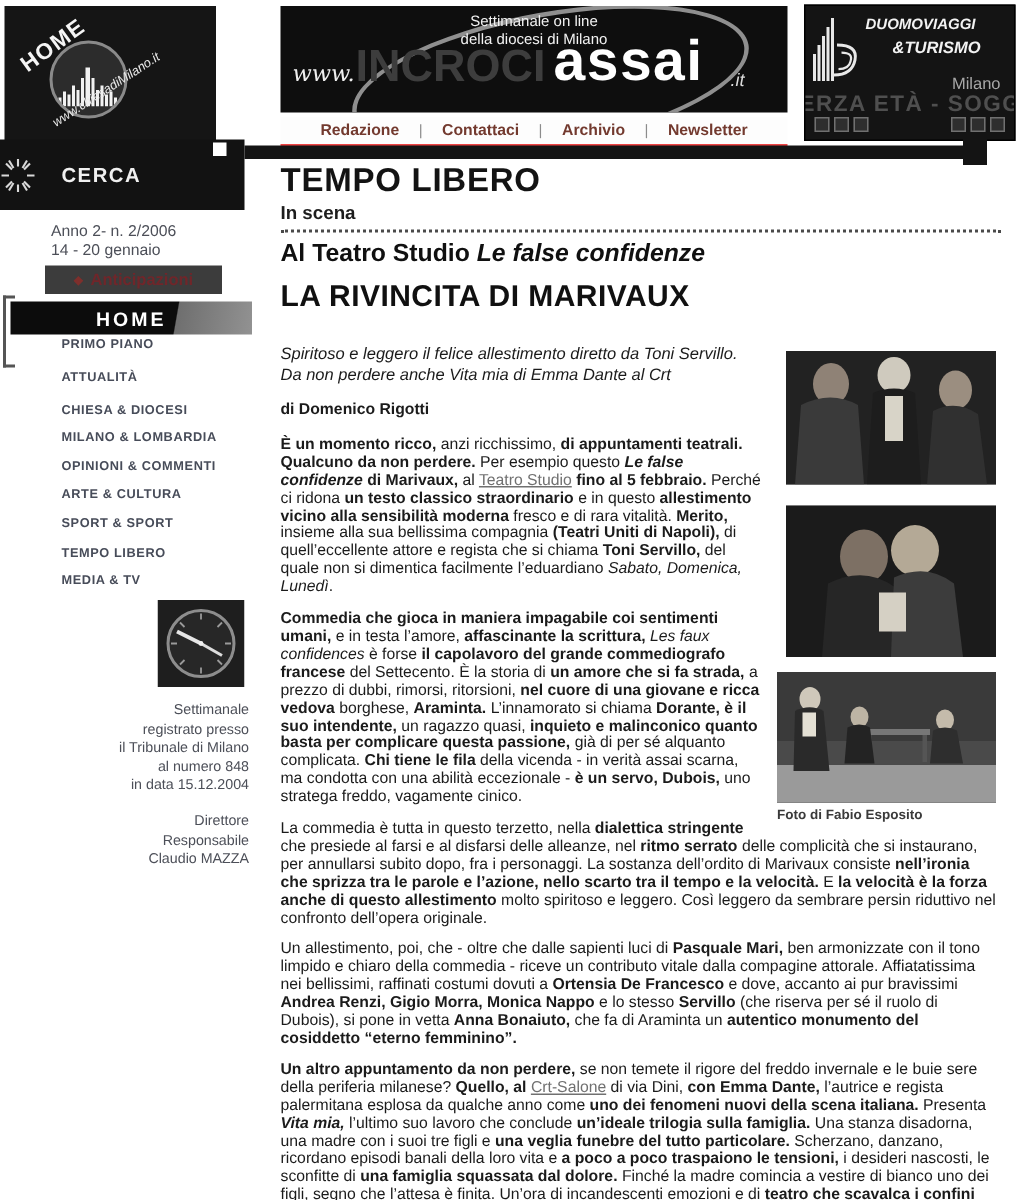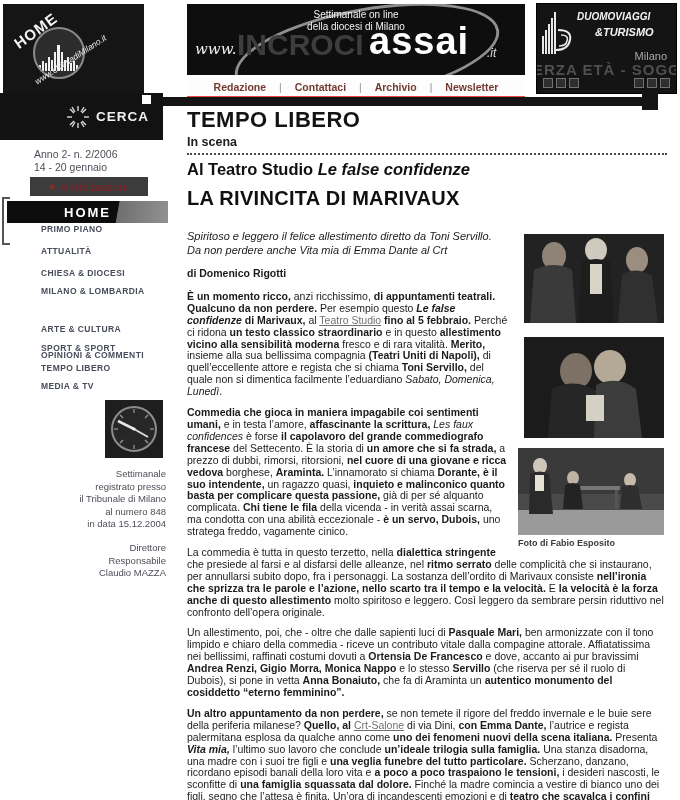--- a/index.html
+++ b/index.html
@@ -11,21 +11,21 @@
   .home-rot{position:absolute;left:8px;top:18px;transform:rotate(-36deg);color:#f5f5f5;
             font-size:15px;letter-spacing:1px;font-weight:bold;}
   .home-circle{position:absolute;left:30px;top:23px;width:48px;height:48px;border-radius:50%;
                background:#2c2c2c;border:2px solid #8a8a8a;overflow:hidden;}
   .home-circle svg{position:absolute;left:3px;bottom:6px;}
   .home-site{position:absolute;left:30px;top:74px;transform:rotate(-33deg);transform-origin:0 0;
              color:#eaeaea;font-size:8.5px;font-style:italic;white-space:nowrap;}
 
   
   .cerca-bar{position:absolute;left:0;top:93px;width:163px;height:47px;background:#121212;
-             display:flex;align-items:center;justify-content:flex-end;gap:6px;
+             display:flex;align-items:center;gap:17px;
              padding-right:14px;box-sizing:border-box;cursor:pointer;}
   .cerca-label{color:#f0f0f0;font-weight:bold;font-size:13.5px;letter-spacing:1px;}
   .notch{position:absolute;left:142px;top:95px;width:9px;height:9px;background:#ffffff;z-index:3;}
 
   
   .banner{position:absolute;left:187px;top:4px;width:338px;height:71px;background:#0e0e0e;overflow:hidden;}
   .swoosh{position:absolute;left:46px;top:4px;width:262px;height:84px;border:3px solid #8f8f8f;
           border-radius:50%;transform:rotate(-10deg);}
   .tagline{position:absolute;top:5px;left:0;right:0;text-align:center;color:#f2f2f2;
            font-size:10px;line-height:12px;}
@@ -212,21 +212,21 @@
 
   <div class="bracket"></div>
   <div class="home-menubar">
     <span>HOME</span>
   </div>
 
   <div class="menu-item" style="top:224px;">PRIMO PIANO</div>
   <div class="menu-item" style="top:246px;">ATTUALITÀ</div>
   <div class="menu-item" style="top:268px;">CHIESA &amp; DIOCESI</div>
   <div class="menu-item" style="top:286px;">MILANO &amp; LOMBARDIA</div>
-  <div class="menu-item" style="top:305px;margin-top:45px;">OPINIONI &amp; COMMENTI</div>
+  <div class="menu-item" style="top:305px;">OPINIONI &amp; COMMENTI</div>
   <div class="menu-item" style="top:324px;">ARTE &amp; CULTURA</div>
   <div class="menu-item" style="top:343px;">SPORT &amp; SPORT</div>
   <div class="menu-item" style="top:363px;">TEMPO LIBERO</div>
   <div class="menu-item" style="top:381px;">MEDIA &amp; TV</div>
 
   <div class="clock-box">
     <svg width="58" height="58" viewBox="0 0 58 58">
       <rect width="58" height="58" fill="#1e1e1e"></rect>
       <circle cx="29" cy="29" r="22" fill="#272727" stroke="#8d8d8d" stroke-width="2"></circle>
       <g stroke="#9a9a9a" stroke-width="1.2">

